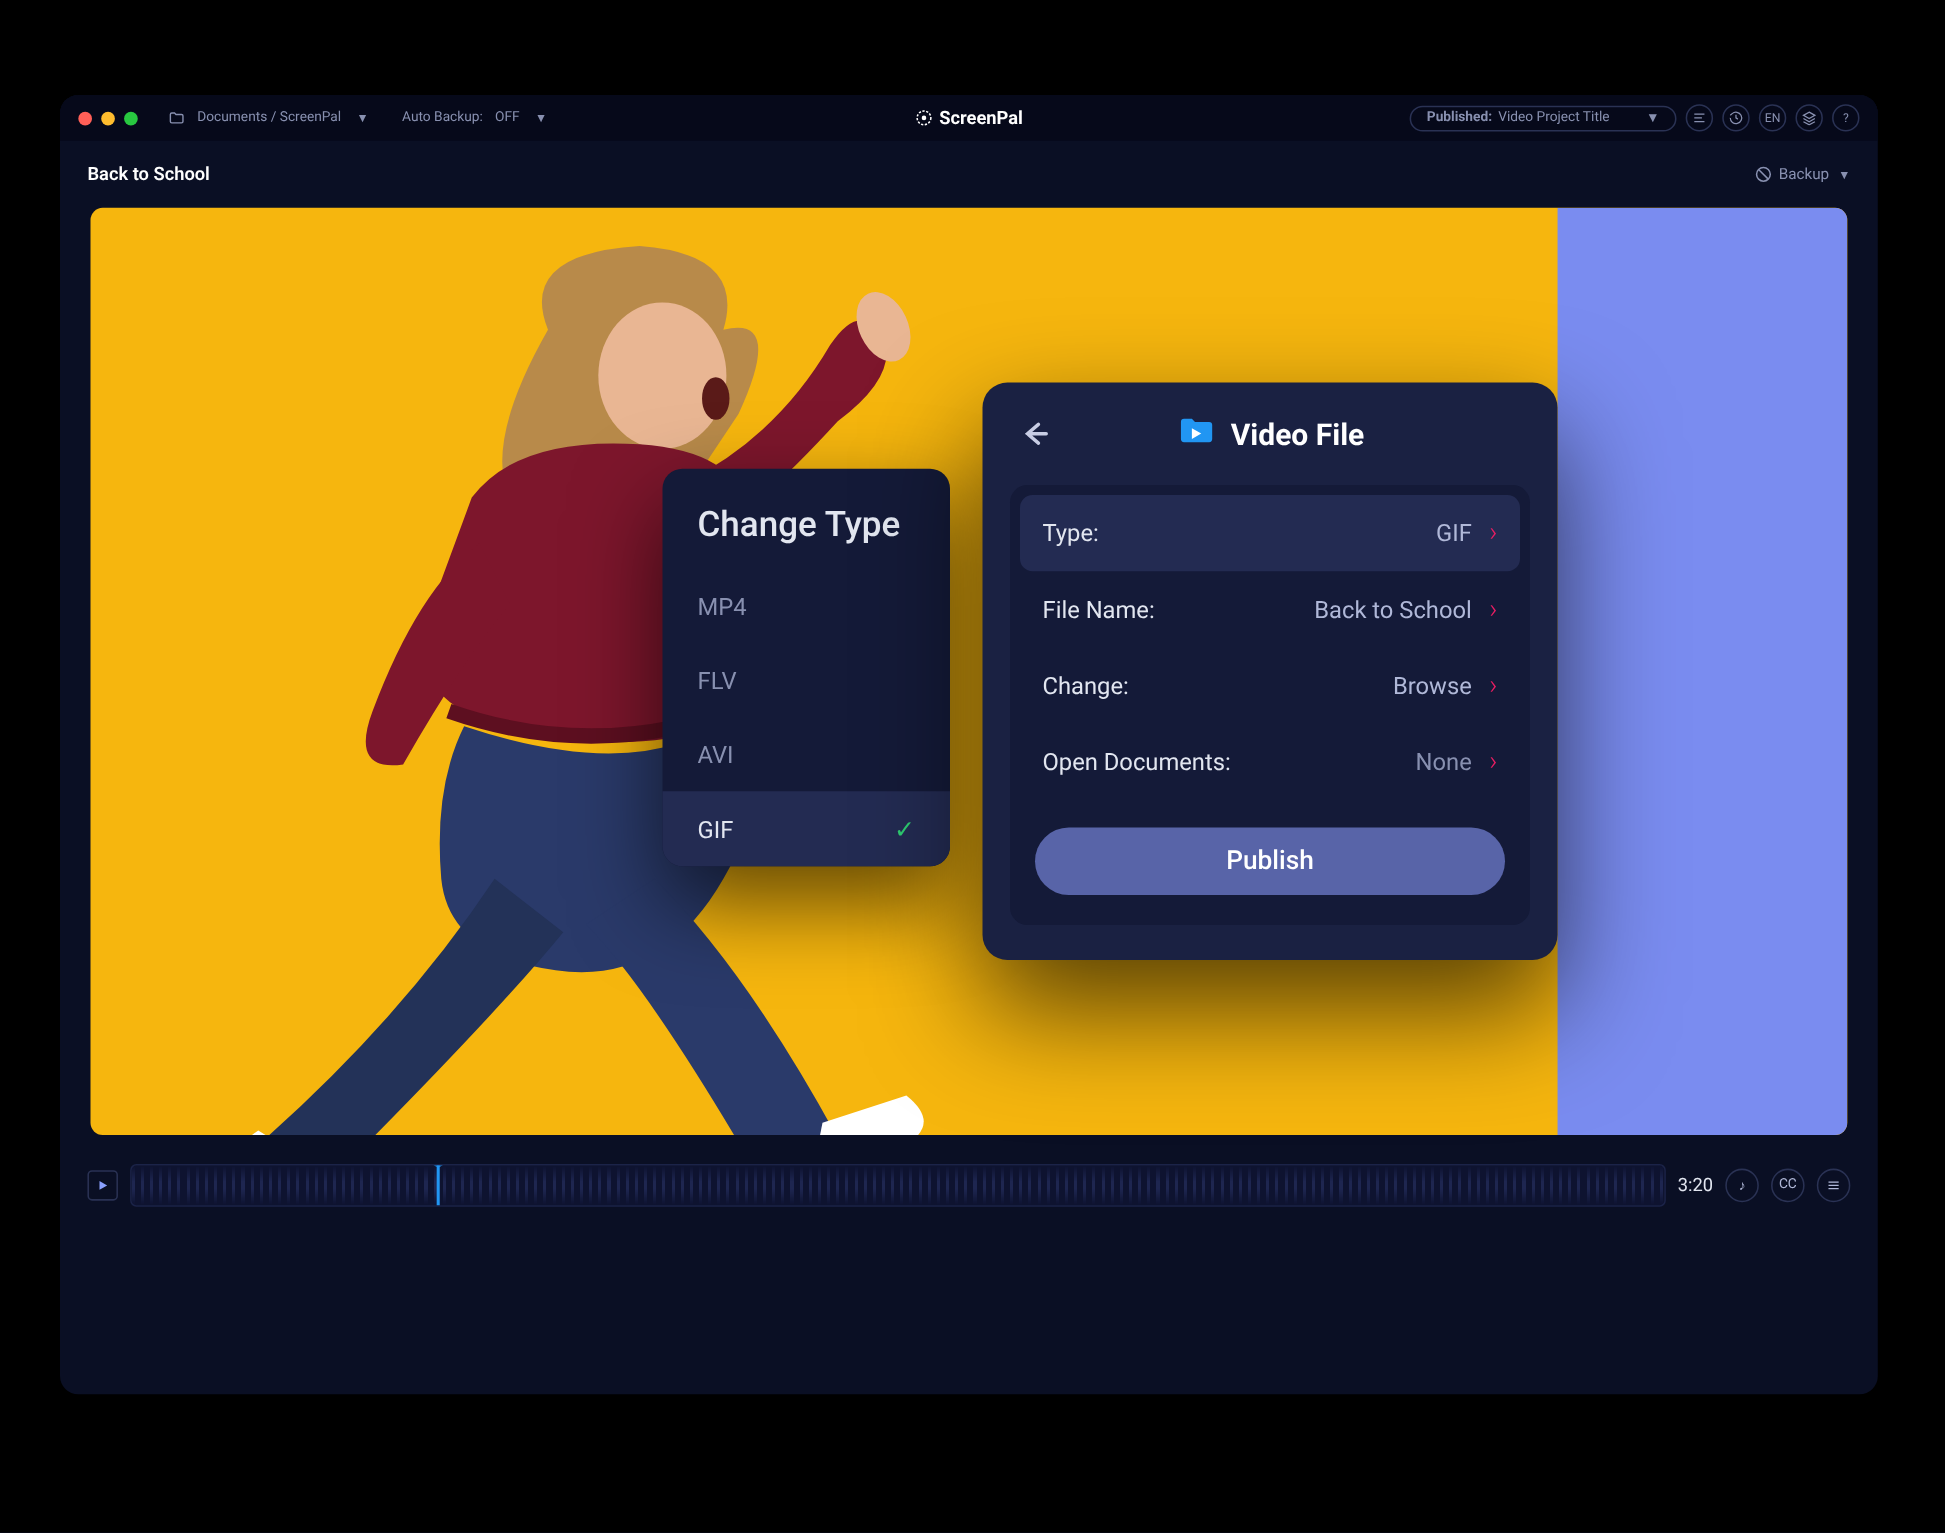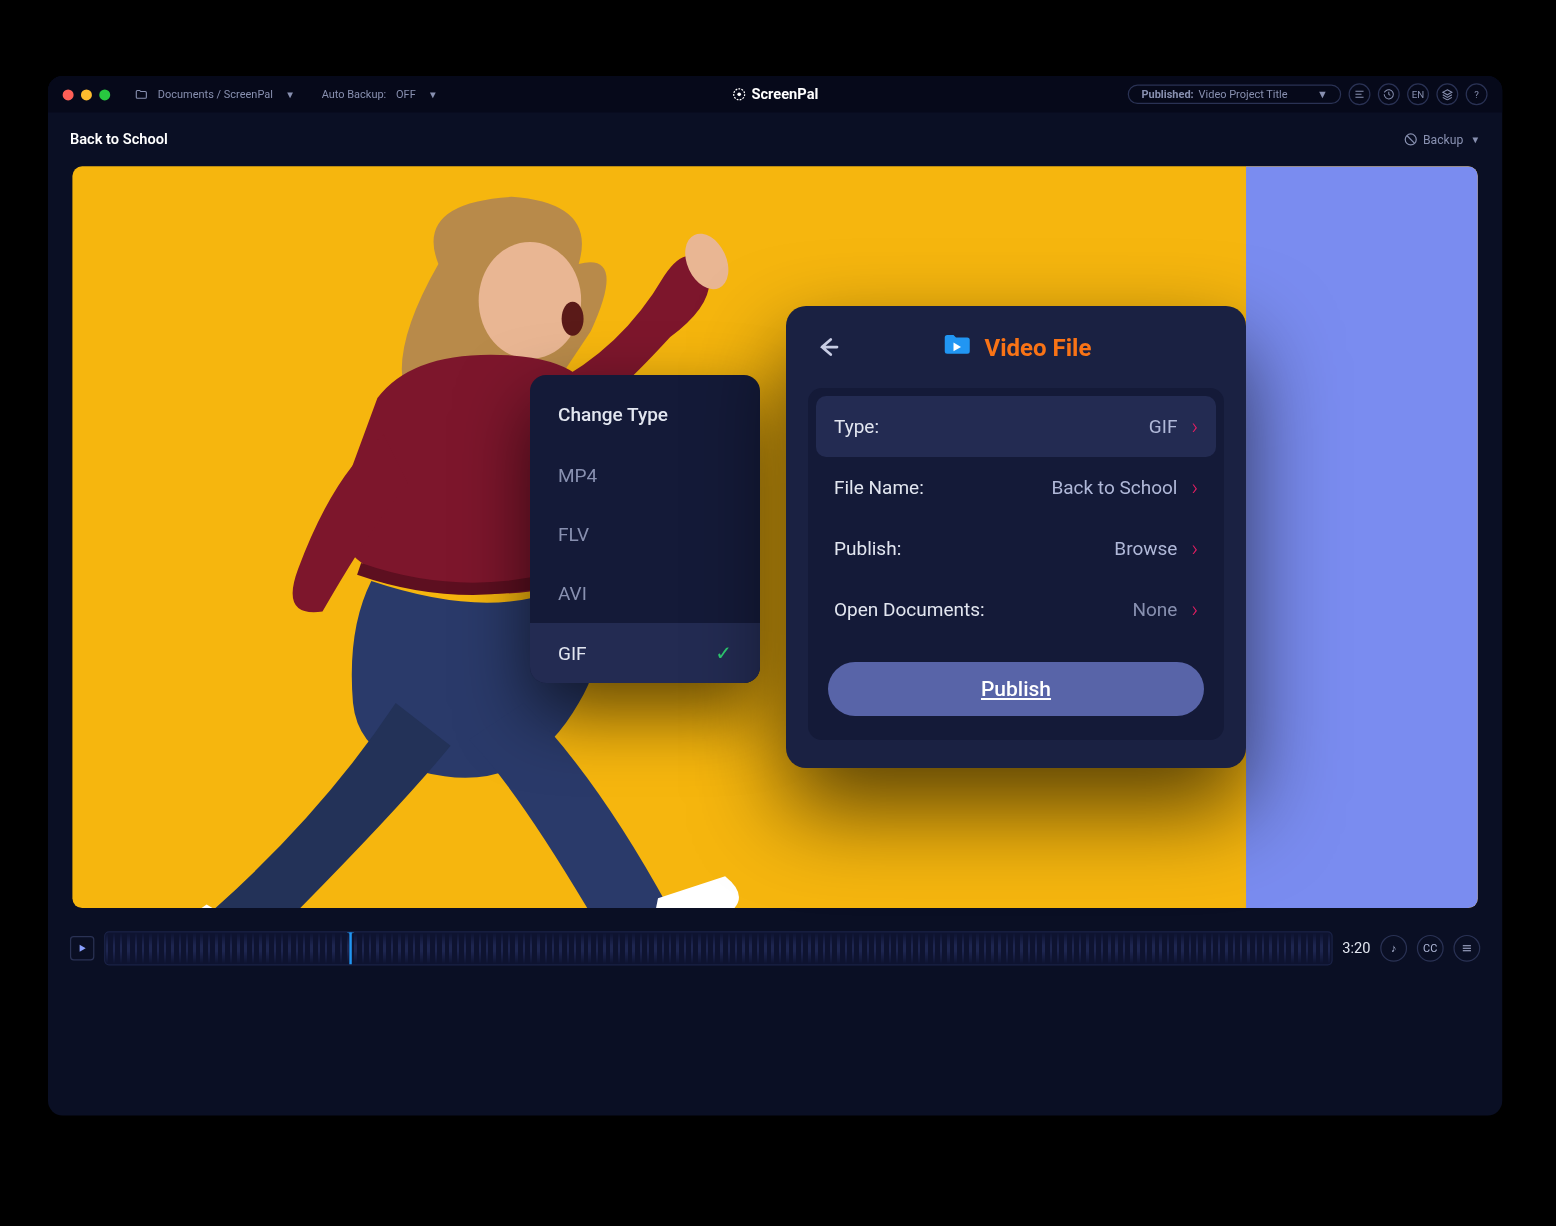--- a/index.html
+++ b/index.html
@@ -121,21 +121,21 @@
   
   .change-type{
     position:absolute;
     left:530px; top:375px;
     width:230px;
     background:var(--bg-panel-dark);
     border-radius:16px;
     padding:28px 0 0 0;
     box-shadow:0 30px 70px rgba(0,0,0,.6);
   }
-  .change-type h3{font-size:19px;font-weight:500;color:var(--text);padding:0 28px 20px 28px;}
+  .change-type h3{font-size:28px;font-weight:500;color:var(--text);padding:0 28px 20px 28px;}
   .type-item{
     padding:18px 28px;
     font-size:19px;
     color:var(--text-dim);
     display:flex;align-items:center;justify-content:space-between;
     cursor:pointer;
   }
   .type-item.selected{
     background:var(--bg-row);
     color:var(--text);
@@ -152,21 +152,21 @@
     border-radius:20px;
     padding:24px 22px 28px 22px;
     box-shadow:0 40px 90px rgba(0,0,0,.65);
   }
   .vf-header{
     display:flex;align-items:center;justify-content:center;
     position:relative;
     margin-bottom:22px;
   }
   .back-arrow{position:absolute;left:4px;top:2px;cursor:pointer;}
-  .vf-title{display:flex;align-items:center;gap:14px;font-size:24px;font-weight:700;color:#f97316;}
+  .vf-title{display:flex;align-items:center;gap:14px;font-size:24px;font-weight:700;color:#ffffff;}
   .vf-body{
     background:var(--bg-panel-dark);
     border-radius:14px;
     padding:8px 8px 24px 8px;
   }
   .vf-row{
     display:flex;align-items:center;justify-content:space-between;
     padding:18px 18px;
     font-size:19px;
     border-radius:10px;
@@ -178,21 +178,20 @@
   .vf-row .val.dim{color:var(--text-dim);justify-content:flex-end;}
   .chev{color:var(--accent-pink);font-size:22px;font-weight:300;}
   .publish{
     margin:22px 12px 0 12px;
     height:54px;
     background:var(--publish-btn);
     border-radius:30px;
     display:flex;align-items:center;justify-content:center;
     font-size:21px;color:#fff;font-weight:500;
     cursor:pointer;
-    text-decoration:underline;
   }
 </style>
 </head>
 <body>
 
 <div class="outer">
 
   <div class="topbar">
     <div class="traffic">
       <div class="dot r"></div>
@@ -366,21 +365,21 @@
         </span>
     </div>
     <div class="vf-row">
       <span class="lbl">File Name:</span>
       <span class="val">
           <span>Back to School</span>
           <span class="chev">›</span>
         </span>
     </div>
     <div class="vf-row">
-      <span class="lbl">Publish:</span>
+      <span class="lbl">Change:</span>
       <span class="val">
           <span>Browse</span>
           <span class="chev">›</span>
         </span>
     </div>
     <div class="vf-row">
       <span class="lbl">Open Documents:</span>
       <span class="val dim">
           <span>None</span>
           <span class="chev">›</span>

